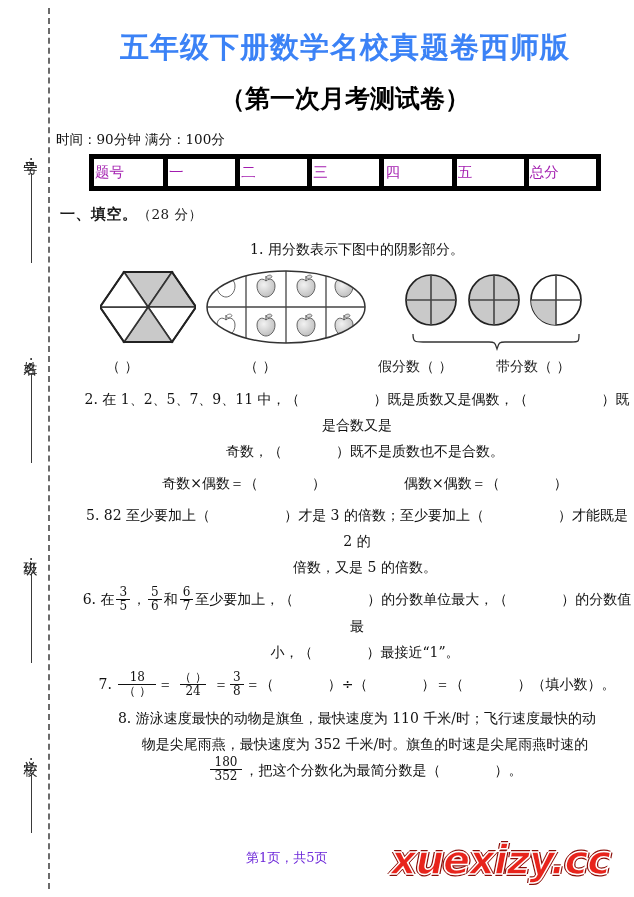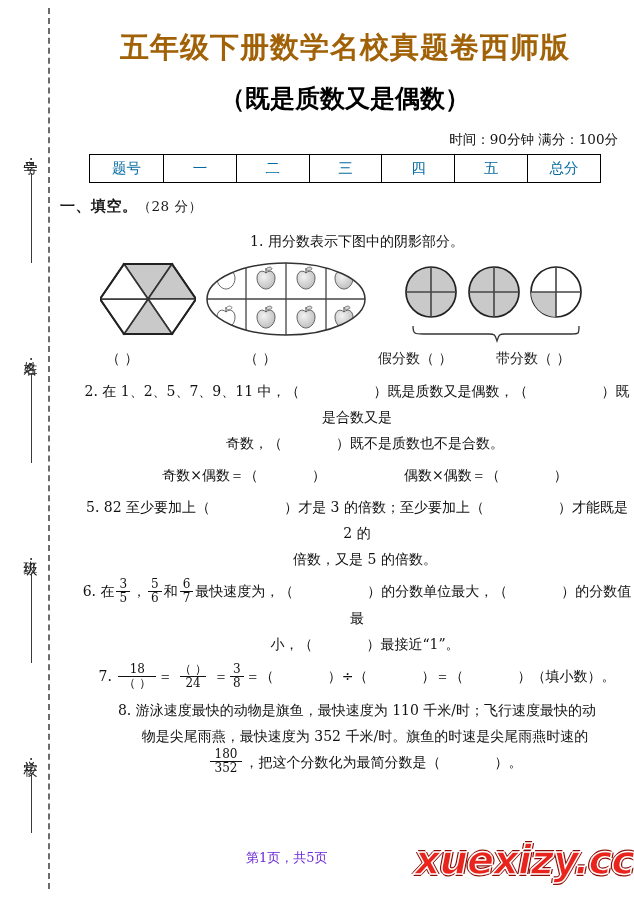--- a/index.html
+++ b/index.html
@@ -56,50 +56,50 @@
     left: 56px; top: 0;
     width: 578px; height: 897px;
   }
 
   .title-main {
     text-align: center;
     font-size: 29px;
     font-weight: bold;
     letter-spacing: 1px;
     margin-top: 28px;
-    color: #a16207;
+    color: #3b82f6;
   }
   .title-sub {
     text-align: center;
     font-size: 25px;
     font-weight: bold;
     margin-top: 14px;
     color: #000;
   }
 
   .meta-line {
-    text-align: right;
+    text-align: left;
     font-size: 13.5px;
     margin-top: 16px;
     padding-right: 16px;
     color: #111;
   }
 
   .score-table {
     margin: 5px auto 0 auto;
     width: 512px;
     border-collapse: collapse;
     table-layout: fixed;
   }
   .score-table td {
-    border: 1px solid #000000;
+    border: 5px solid #000000;
     height: 25px;
-    text-align: center;
+    text-align: left;
     font-size: 14.5px;
-    color: #0369a1;
+    color: #a21caf;
   }
   .score-table td.head-cell { font-weight: normal; }
   .score-table col.c0 { width: 74px; }
 
   .section-head {
     font-size: 15px;
     font-weight: bold;
     margin: 14px 0 12px 4px;
     letter-spacing: 0.5px;
   }
@@ -171,21 +171,21 @@
     height: 46px;
   }
   .page-num {
     position: absolute;
     left: 190px; top: 12px;
     font-size: 13px;
     color: #6d28d9;
   }
   .watermark {
     position: absolute;
-    right: 0; top: 0px;
+    right: 24px; top: 0px;
     font-family: "DejaVu Sans", "Liberation Sans", sans-serif;
     font-size: 40px;
     font-weight: bold;
     font-style: italic;
     letter-spacing: -1px;
     color: #e8241c;
     -webkit-text-stroke: 1.5px #ffffff;
     text-shadow:
       2px 0 0 #8a0d07, -2px 0 0 #8a0d07,
       0 2px 0 #8a0d07, 0 -2px 0 #8a0d07;
@@ -214,21 +214,21 @@
 
   <div class="side-field" style="top:750px;">
     <div class="side-label">学校:</div>
     <div class="side-rule" style="height:60px;"></div>
   </div>
 </div>
 
 <div class="page">
 
   <div class="title-main">五年级下册数学名校真题卷西师版</div>
-  <div class="title-sub">（既是质数又是偶数）</div>
+  <div class="title-sub">（第一次月考测试卷）</div>
   <div class="meta-line">时间：90分钟  满分：100分</div>
 
   <table class="score-table">
     <colgroup>
         <col class="c0">
         <col>
         <col>
         <col>
         <col>
         <col>
@@ -374,21 +374,21 @@
   <div class="q">
     <span class="q-line"><span>6. 在</span><span class="frac">
           <span class="num">3</span>
           <span class="den">5</span>
         </span><span>，</span><span class="frac">
           <span class="num">5</span>
           <span class="den">6</span>
         </span><span>和</span><span class="frac">
           <span class="num">6</span>
           <span class="den">7</span>
-        </span><span>最快速度为，（</span><span class="blank-l"></span><span>）的分数单位最大，（</span><span class="blank-m"></span><span>）的分数值最</span></span>
+        </span><span>至少要加上，（</span><span class="blank-l"></span><span>）的分数单位最大，（</span><span class="blank-m"></span><span>）的分数值最</span></span>
     <span class="q-line q-indent"><span>小，（</span><span class="blank-m"></span><span>）最接近“1”。</span></span>
   </div>
 
   <div class="q">
     <span class="q-line"><span>7.</span>&nbsp;<span class="frac wide">
           <span class="num">18</span>
           <span class="den">（        ）</span>
         </span><span>＝</span><span class="frac wide">
           <span class="num">（        ）</span>
           <span class="den">24</span>

